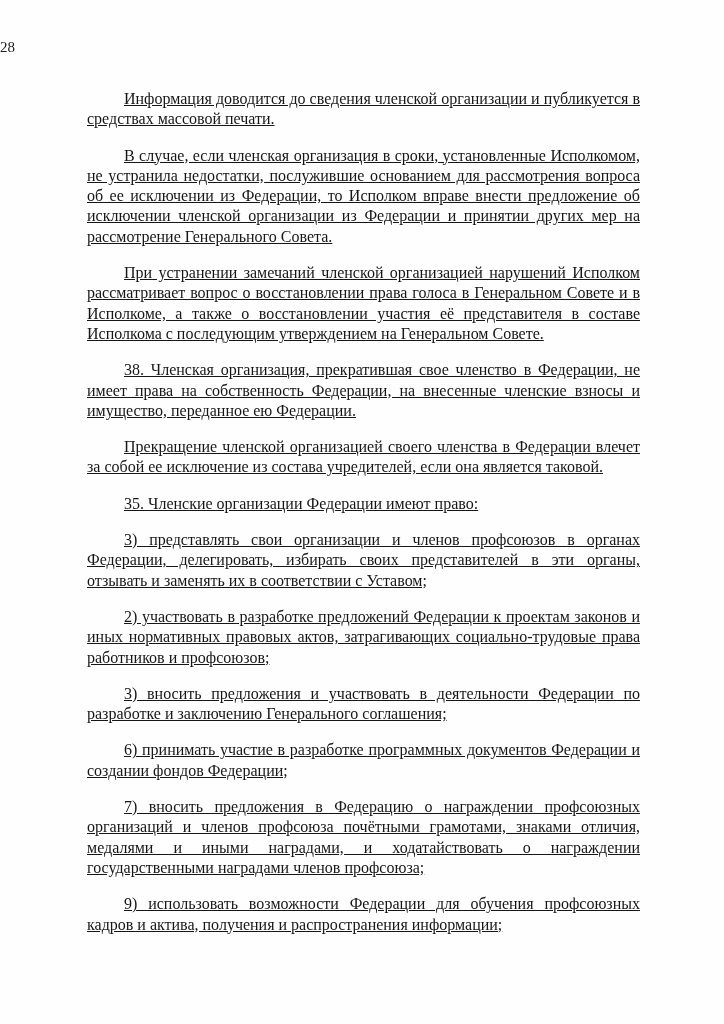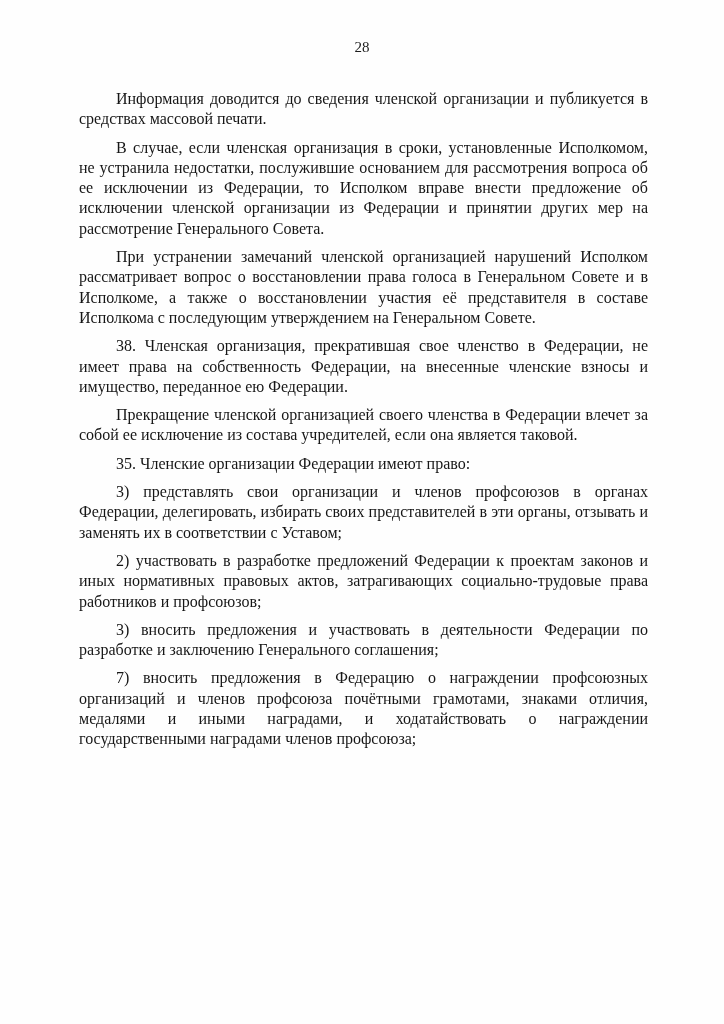--- a/index.html
+++ b/index.html
@@ -8,47 +8,49 @@
     position: relative;
     width: 724px;
     height: 1024px;
     background: #fefefe;
     font-family: "Liberation Serif", "DejaVu Serif", serif;
     color: #161616;
     overflow: hidden;
   }
   .page-number {
     padding-top: 39px;
-    text-align: center;
     font-size: 15px;
     line-height: 16px;
     color: #1c1c1c;
   }
   .content {
     margin: 34px 68px 0 71px;
     font-size: 16px;
     line-height: 20.3px;
     text-align: justify;
     text-justify: inter-word;
   }
   .content p {
     text-indent: 37px;
-    margin: 8px;
+    margin: 16px;
+    text-decoration: underline;
   }
 </style>
 </head>
 <body>
 
 <div class="page">
   <div class="page-number">28</div>
   <div class="content">
     <p>Информация доводится до сведения членской организации и публикуется в средствах массовой печати.</p>
     <p>В случае, если членская организация в сроки, установленные Исполкомом, не устранила недостатки, послужившие основанием для рассмотрения вопроса об ее исключении из Федерации, то Исполком вправе внести предложение об исключении членской организации из Федерации и принятии других мер на рассмотрение Генерального Совета.</p>
     <p>При устранении замечаний членской организацией нарушений Исполком рассматривает вопрос о восстановлении права голоса в Генеральном Совете и в Исполкоме, а также о восстановлении участия её представителя в составе Исполкома с последующим утверждением на Генеральном Совете.</p>
     <p>38. Членская организация, прекратившая свое членство в Федерации, не имеет права на собственность Федерации, на внесенные членские взносы и имущество, переданное ею Федерации.</p>
     <p>Прекращение членской организацией своего членства в Федерации влечет за собой ее исключение из состава учредителей, если она является таковой.</p>
     <p>35. Членские организации Федерации имеют право:</p>
     <p>3) представлять свои организации и членов профсоюзов в органах Федерации, делегировать, избирать своих представителей в эти органы, отзывать и заменять их в соответствии с Уставом;</p>
     <p>2) участвовать в разработке предложений Федерации к проектам законов и иных нормативных правовых актов, затрагивающих социально-трудовые права работников и профсоюзов;</p>
     <p>3) вносить предложения и участвовать в деятельности Федерации по разработке и заключению Генерального соглашения;</p>
+    <p>6) принимать участие в разработке программных документов Федерации и создании фондов Федерации;</p>
     <p>7) вносить предложения в Федерацию о награждении профсоюзных организаций и членов профсоюза почётными грамотами, знаками отличия, медалями и иными наградами, и ходатайствовать о награждении государственными наградами членов профсоюза;</p>
+    <p>9) использовать возможности Федерации для обучения профсоюзных кадров и актива, получения и распространения информации;</p>
   </div>
 </div>
 
 </body></html>

